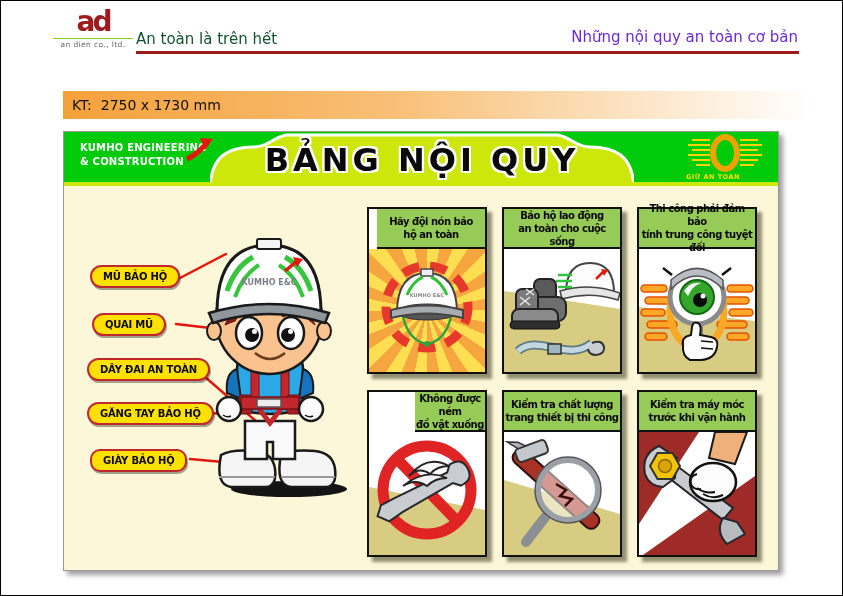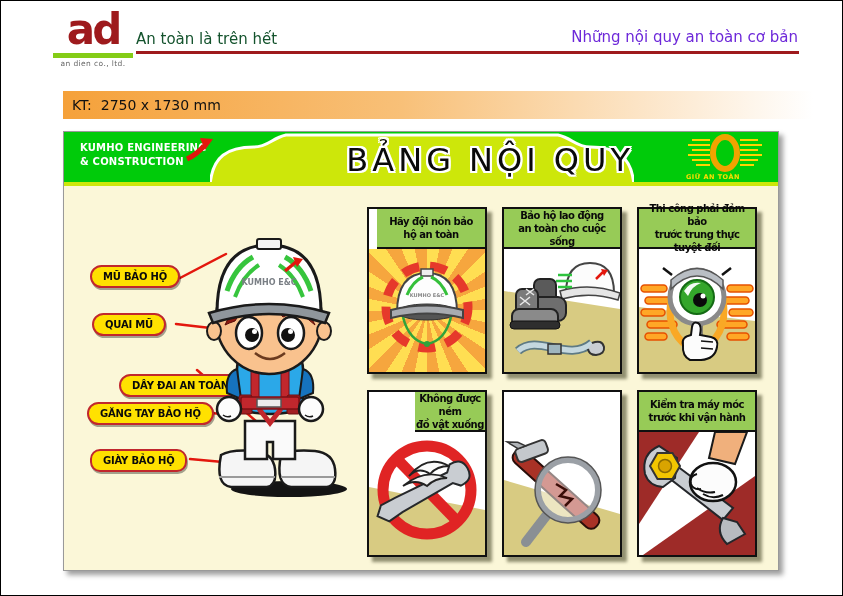--- a/index.html
+++ b/index.html
@@ -5,22 +5,22 @@
   * { margin:0; padding:0; box-sizing:border-box; }
   html,body { background:#e8e8e8; }
   .page {
     position:relative; width:843px; height:596px;
     background:#ffffff; border:1px solid #000;
     font-family:"DejaVu Sans","Liberation Sans",sans-serif;
     overflow:hidden;
   }
   
   .ad-logo { position:absolute; left:52px; top:6px; width:80px; text-align:center; }
-  .ad-mark { font-size:42px; font-weight:bold; color:#9E1A1D; letter-spacing:-3px; line-height:1.1; display:block; }
-  .ad-sub { display:block; font-size:7.5px; color:#666; letter-spacing:.4px; border-top:5px solid #84cc16; padding-top:1px; }
+  .ad-mark { font-size:28px; font-weight:bold; color:#9E1A1D; letter-spacing:-3px; line-height:1.1; display:block; }
+  .ad-sub { display:block; font-size:7.5px; color:#666; letter-spacing:.4px; border-top:1px solid #84cc16; padding-top:1px; }
   .slogan-left { position:absolute; left:135px; top:29px; font-size:15px; color:#14532d; }
   .slogan-right { position:absolute; right:44px; top:27px; font-size:15px; color:#6d28d9; }
   .header-rule { position:absolute; left:135px; right:43px; top:50px; height:3px; background:#9E1A1D; }
   
   .size-bar {
     position:absolute; left:62px; top:90px; width:750px; height:28px;
     background:linear-gradient(to right,#F5A13A 0%,#F8C078 45%,#ffffff 100%);
     display:flex; align-items:center; padding-left:9px;
   }
   .size-bar span { font-size:14px; color:#111; white-space:pre; }
@@ -32,36 +32,36 @@
   }
   .board-band { position:absolute; left:0; top:0; width:100%; height:50px; background:#00CB0A; }
   .band-strip { position:absolute; left:0; top:50px; width:100%; height:4px; background:#CDE70A; }
   .company {
     position:absolute; left:16px; top:9px; color:#fff; font-weight:bold;
     font-size:10px; line-height:1.35; white-space:pre-line; letter-spacing:.2px;
   }
   .company-arrow { position:absolute; left:120px; top:4px; }
   .cloud-wrap { position:absolute; left:146px; top:0; width:424px; height:54px; }
   .board-title {
-    position:absolute; left:146px; width:424px; top:9px; text-align:right;
-    font-size:32px; font-weight:400; letter-spacing:4px; color:#0a0a0a;
+    position:absolute; left:146px; width:424px; top:9px; text-align:center;
+    font-size:32px; font-weight:700; letter-spacing:4px; color:#0a0a0a;
     text-shadow:-2px -2px 0 #fff,0 -2px 0 #fff,2px -2px 0 #fff,-2px 0 0 #fff,
       2px 0 0 #fff,-2px 2px 0 #fff,0 2px 0 #fff,2px 2px 0 #fff;
   }
   .badge { position:absolute; right:14px; top:2px; width:78px; }
   .badge-caption { font-size:6.5px; font-weight:bold; color:#FFDD00; letter-spacing:.5px; margin-top:-3px; }
   
   .pill {
     position:absolute; background:#FFE100; border:2px solid #C1272D; border-radius:13px;
     padding:4px 11px; font-size:10px; font-weight:bold; color:#0a0a0a;
     box-shadow:1px 2px 0 rgba(0,0,0,.35); white-space:nowrap; letter-spacing:-.2px;
   }
   .pill1 { left:26px;  top:133px; }
   .pill2 { left:28px;  top:181px; }
-  .pill3 { left:23px;  top:242px;margin-left:32px; }
+  .pill3 { left:23px;  top:226px; }
   .pill4 { left:23px;  top:270px; }
   .pill5 { left:26px;  top:317px;border-radius:10px; }
   .leader-lines { position:absolute; left:0; top:0; pointer-events:none; }
   .worker { position:absolute; left:133px; top:105px; }
   
   .panel {
     position:absolute; width:120px; height:167px; background:#fff;
     border:2px solid #101010; box-shadow:5px 5px 3px rgba(60,60,30,.55);
   }
   .p1 { left:303px; top:75px;padding-left:8px; }  .p2 { left:438px; top:75px; }  .p3 { left:573px; top:75px; }
@@ -249,21 +249,21 @@
           <path d="M14,102 C34,84 64,114 88,94" stroke="#5E7A84" stroke-width="9" fill="none"></path>
           <path d="M14,102 C34,84 64,114 88,94" stroke="#C5D8DF" stroke-width="5.5" fill="none"></path>
           <rect x="44" y="95" width="13" height="10" fill="#9FB6BF" stroke="#333" stroke-width="1.5"></rect>
           <path d="M88,94 q10,-4 12,4 q1,7 -8,8 q-7,0 -8,-6" fill="#C9CDD2" stroke="#333" stroke-width="2"></path>
         </svg>
       </div>
     </div>
 
     <div class="panel p3">
       <div class="panel-title">Thi công phải đảm bảo
-trước trung thực tuyệt đối</div>
+tính trung công tuyệt đối</div>
       <div class="panel-art">
         <svg width="116" height="123" viewBox="0 0 116 123">
           <polygon points="0,58 116,72 116,123 0,123" fill="#D8CB82"></polygon>
           <g fill="#FFA726" stroke="#E65100" stroke-width="1.5">
             <rect x="2" y="36" width="26" height="7" rx="3.5"></rect>
               <rect x="6" y="48" width="32" height="7" rx="3.5"></rect>
             <rect x="2" y="60" width="24" height="7" rx="3.5"></rect>
               <rect x="8" y="72" width="30" height="7" rx="3.5"></rect>
             <rect x="6" y="84" width="22" height="7" rx="3.5"></rect>
             <rect x="88" y="36" width="26" height="7" rx="3.5"></rect>
@@ -299,20 +299,22 @@
           <g transform="rotate(-28 58 58)">
             <path d="M10,50 L2,58 L10,68 L26,66 L84,64 L90,70 Q104,71 104,58 Q104,45 90,46 L84,52 L26,50 Z" fill="#C9CDD2" stroke="#26282B" stroke-width="2"></path>
           </g>
           <path d="M40,44 Q58,22 80,34 Q68,34 61,42 Q50,34 40,44 Z" fill="#FAFAFA" stroke="#222" stroke-width="1.8"></path>
           <path d="M34,54 Q56,36 78,46 Q66,46 58,54 Q46,46 34,54 Z" fill="#F0F0F0" stroke="#222" stroke-width="1.8"></path>
         </svg>
       </div>
     </div>
 
     <div class="panel p5">
+      <div class="panel-title">Kiểm tra chất lượng
+trang thiết bị thi công</div>
       <div class="panel-art">
         <svg width="116" height="123" viewBox="0 0 116 123">
           <polygon points="0,48 116,82 116,123 0,123" fill="#D8CB82"></polygon>
           <rect x="44" y="2" width="16" height="110" rx="7" transform="rotate(-48 52 57)" fill="#A93226" stroke="#2A0E0A" stroke-width="2"></rect>
           <g transform="rotate(-20 28 20)">
             <rect x="12" y="12" width="32" height="14" rx="4" fill="#C4C8CC" stroke="#333" stroke-width="2"></rect>
             <path d="M16,12 L8,2 L18,6 L24,12 Z" fill="#B0B4B8" stroke="#333" stroke-width="1.5"></path>
           </g>
           <line x1="42" y1="84" x2="22" y2="110" stroke="#8A8F94" stroke-width="10" stroke-linecap="round"></line>
           <circle cx="64" cy="58" r="30" fill="#FFFFFF" opacity=".5"></circle>

